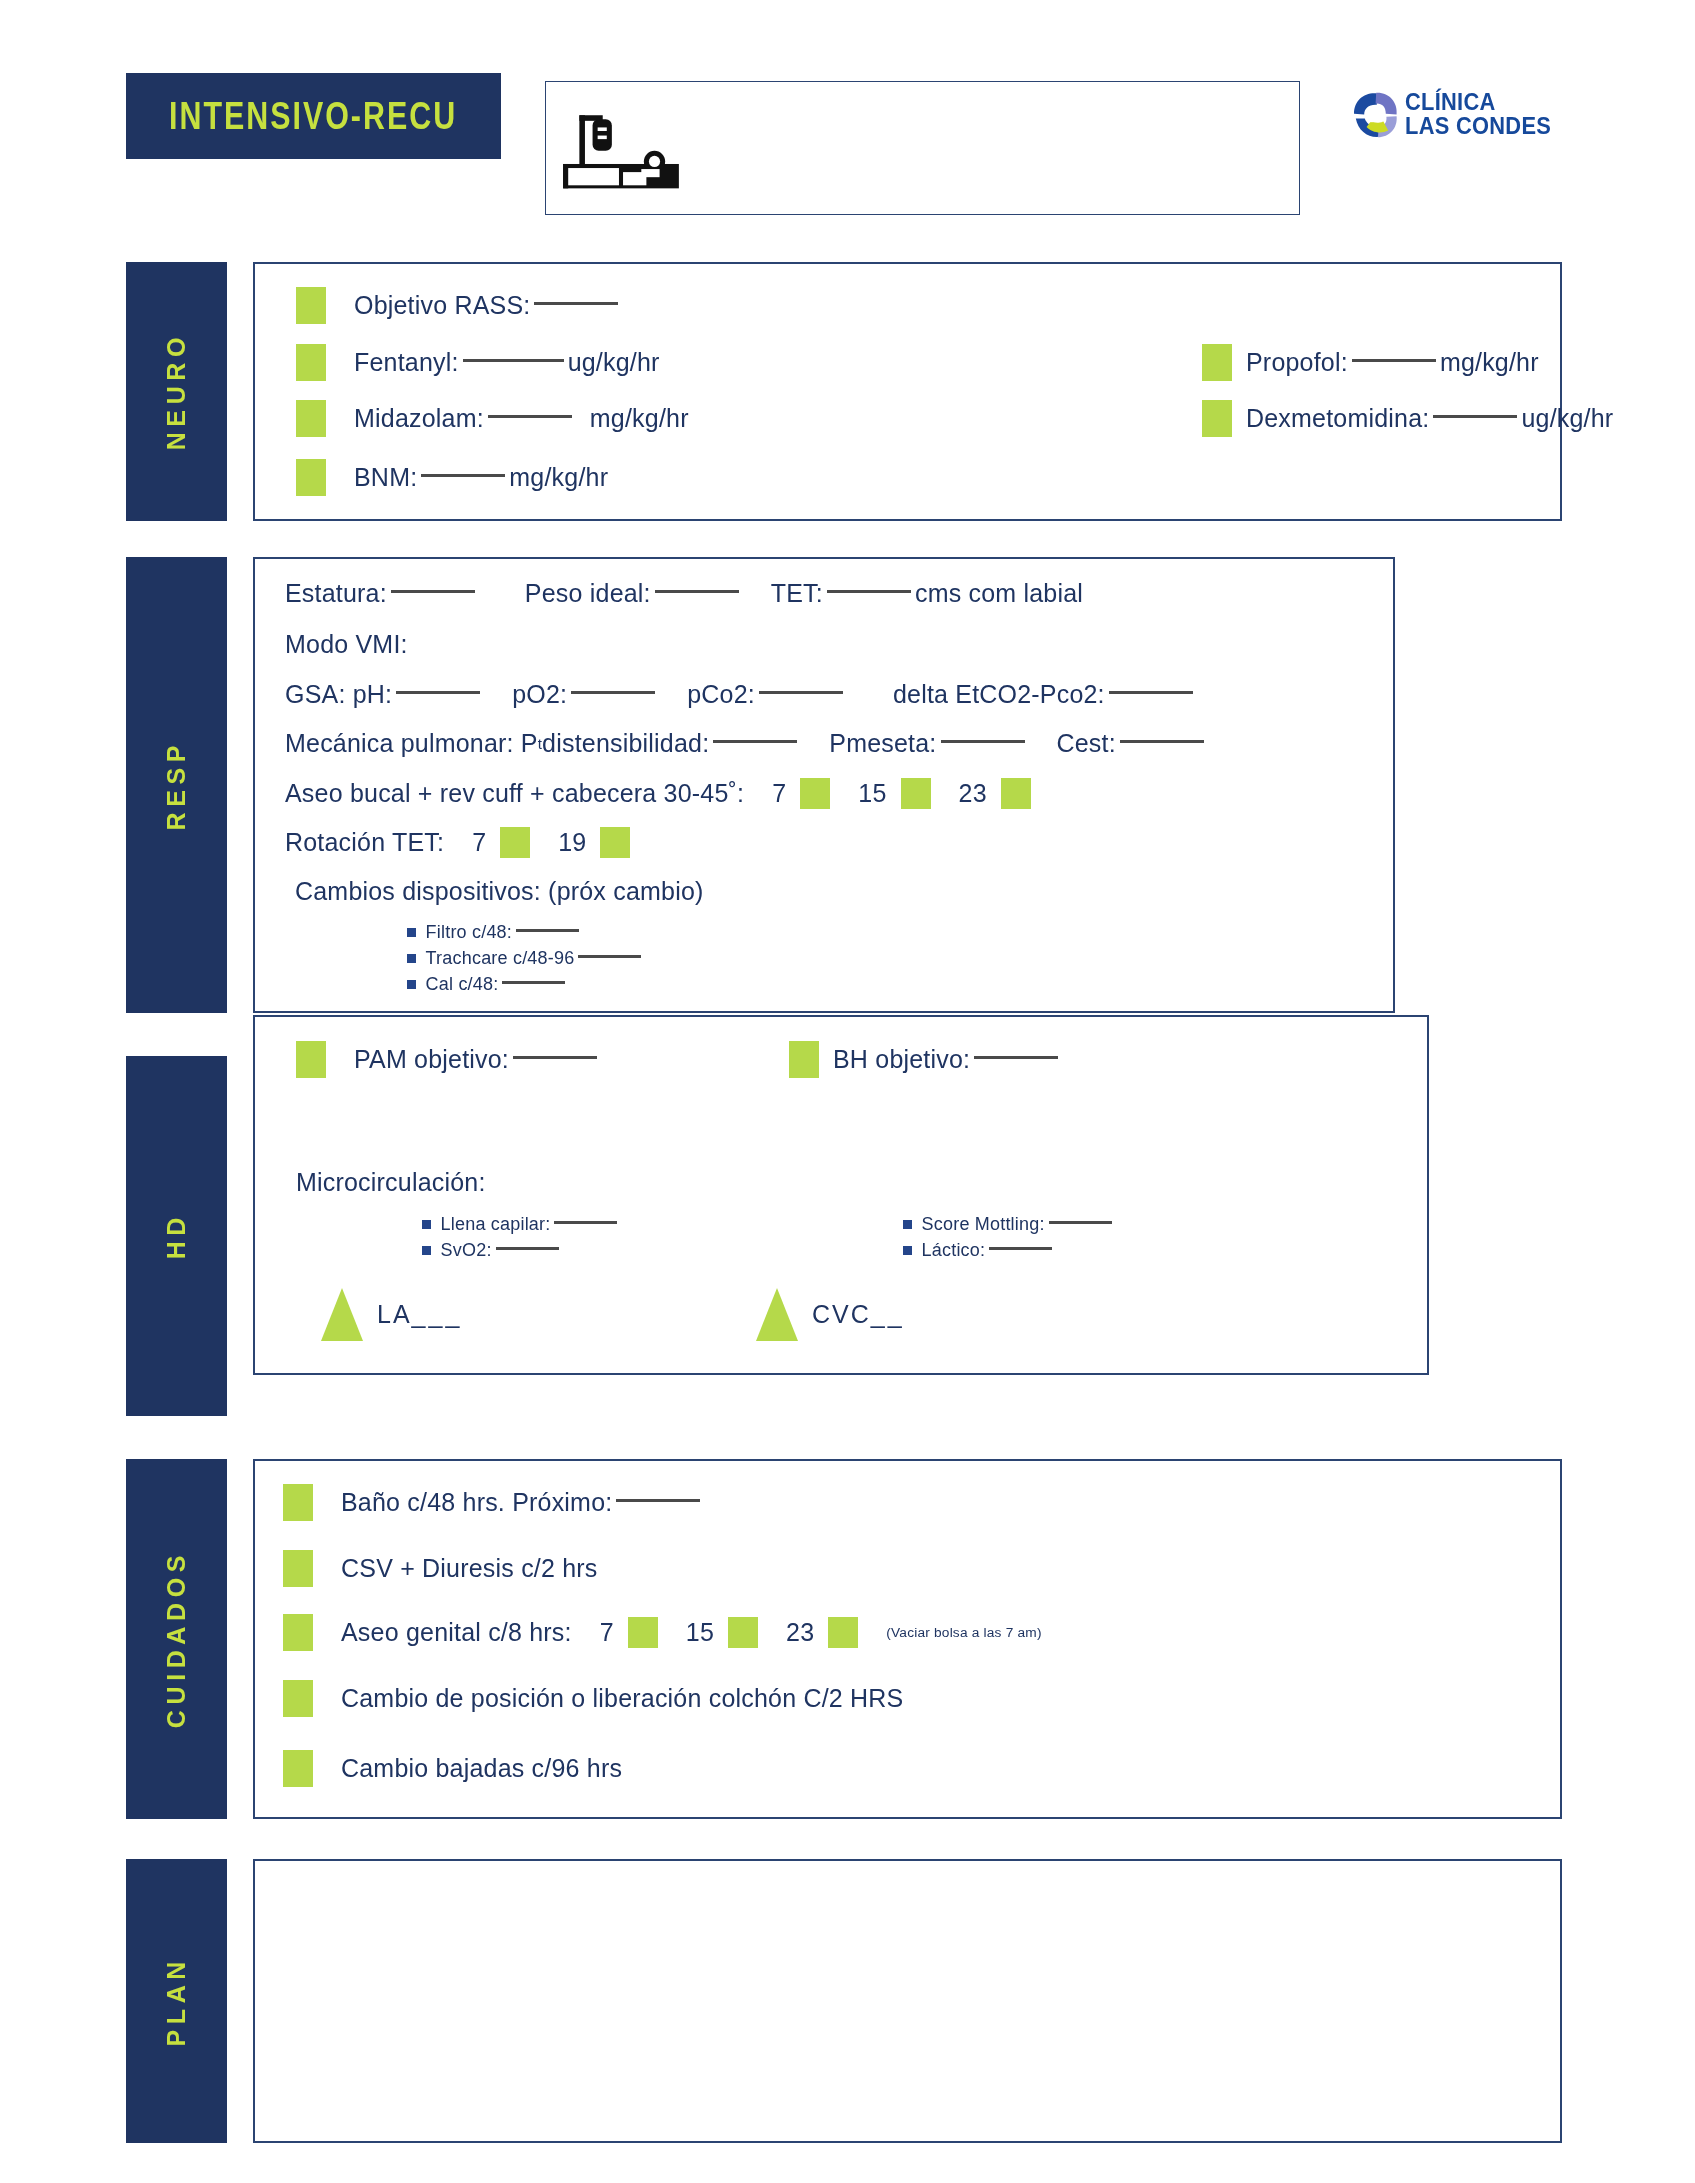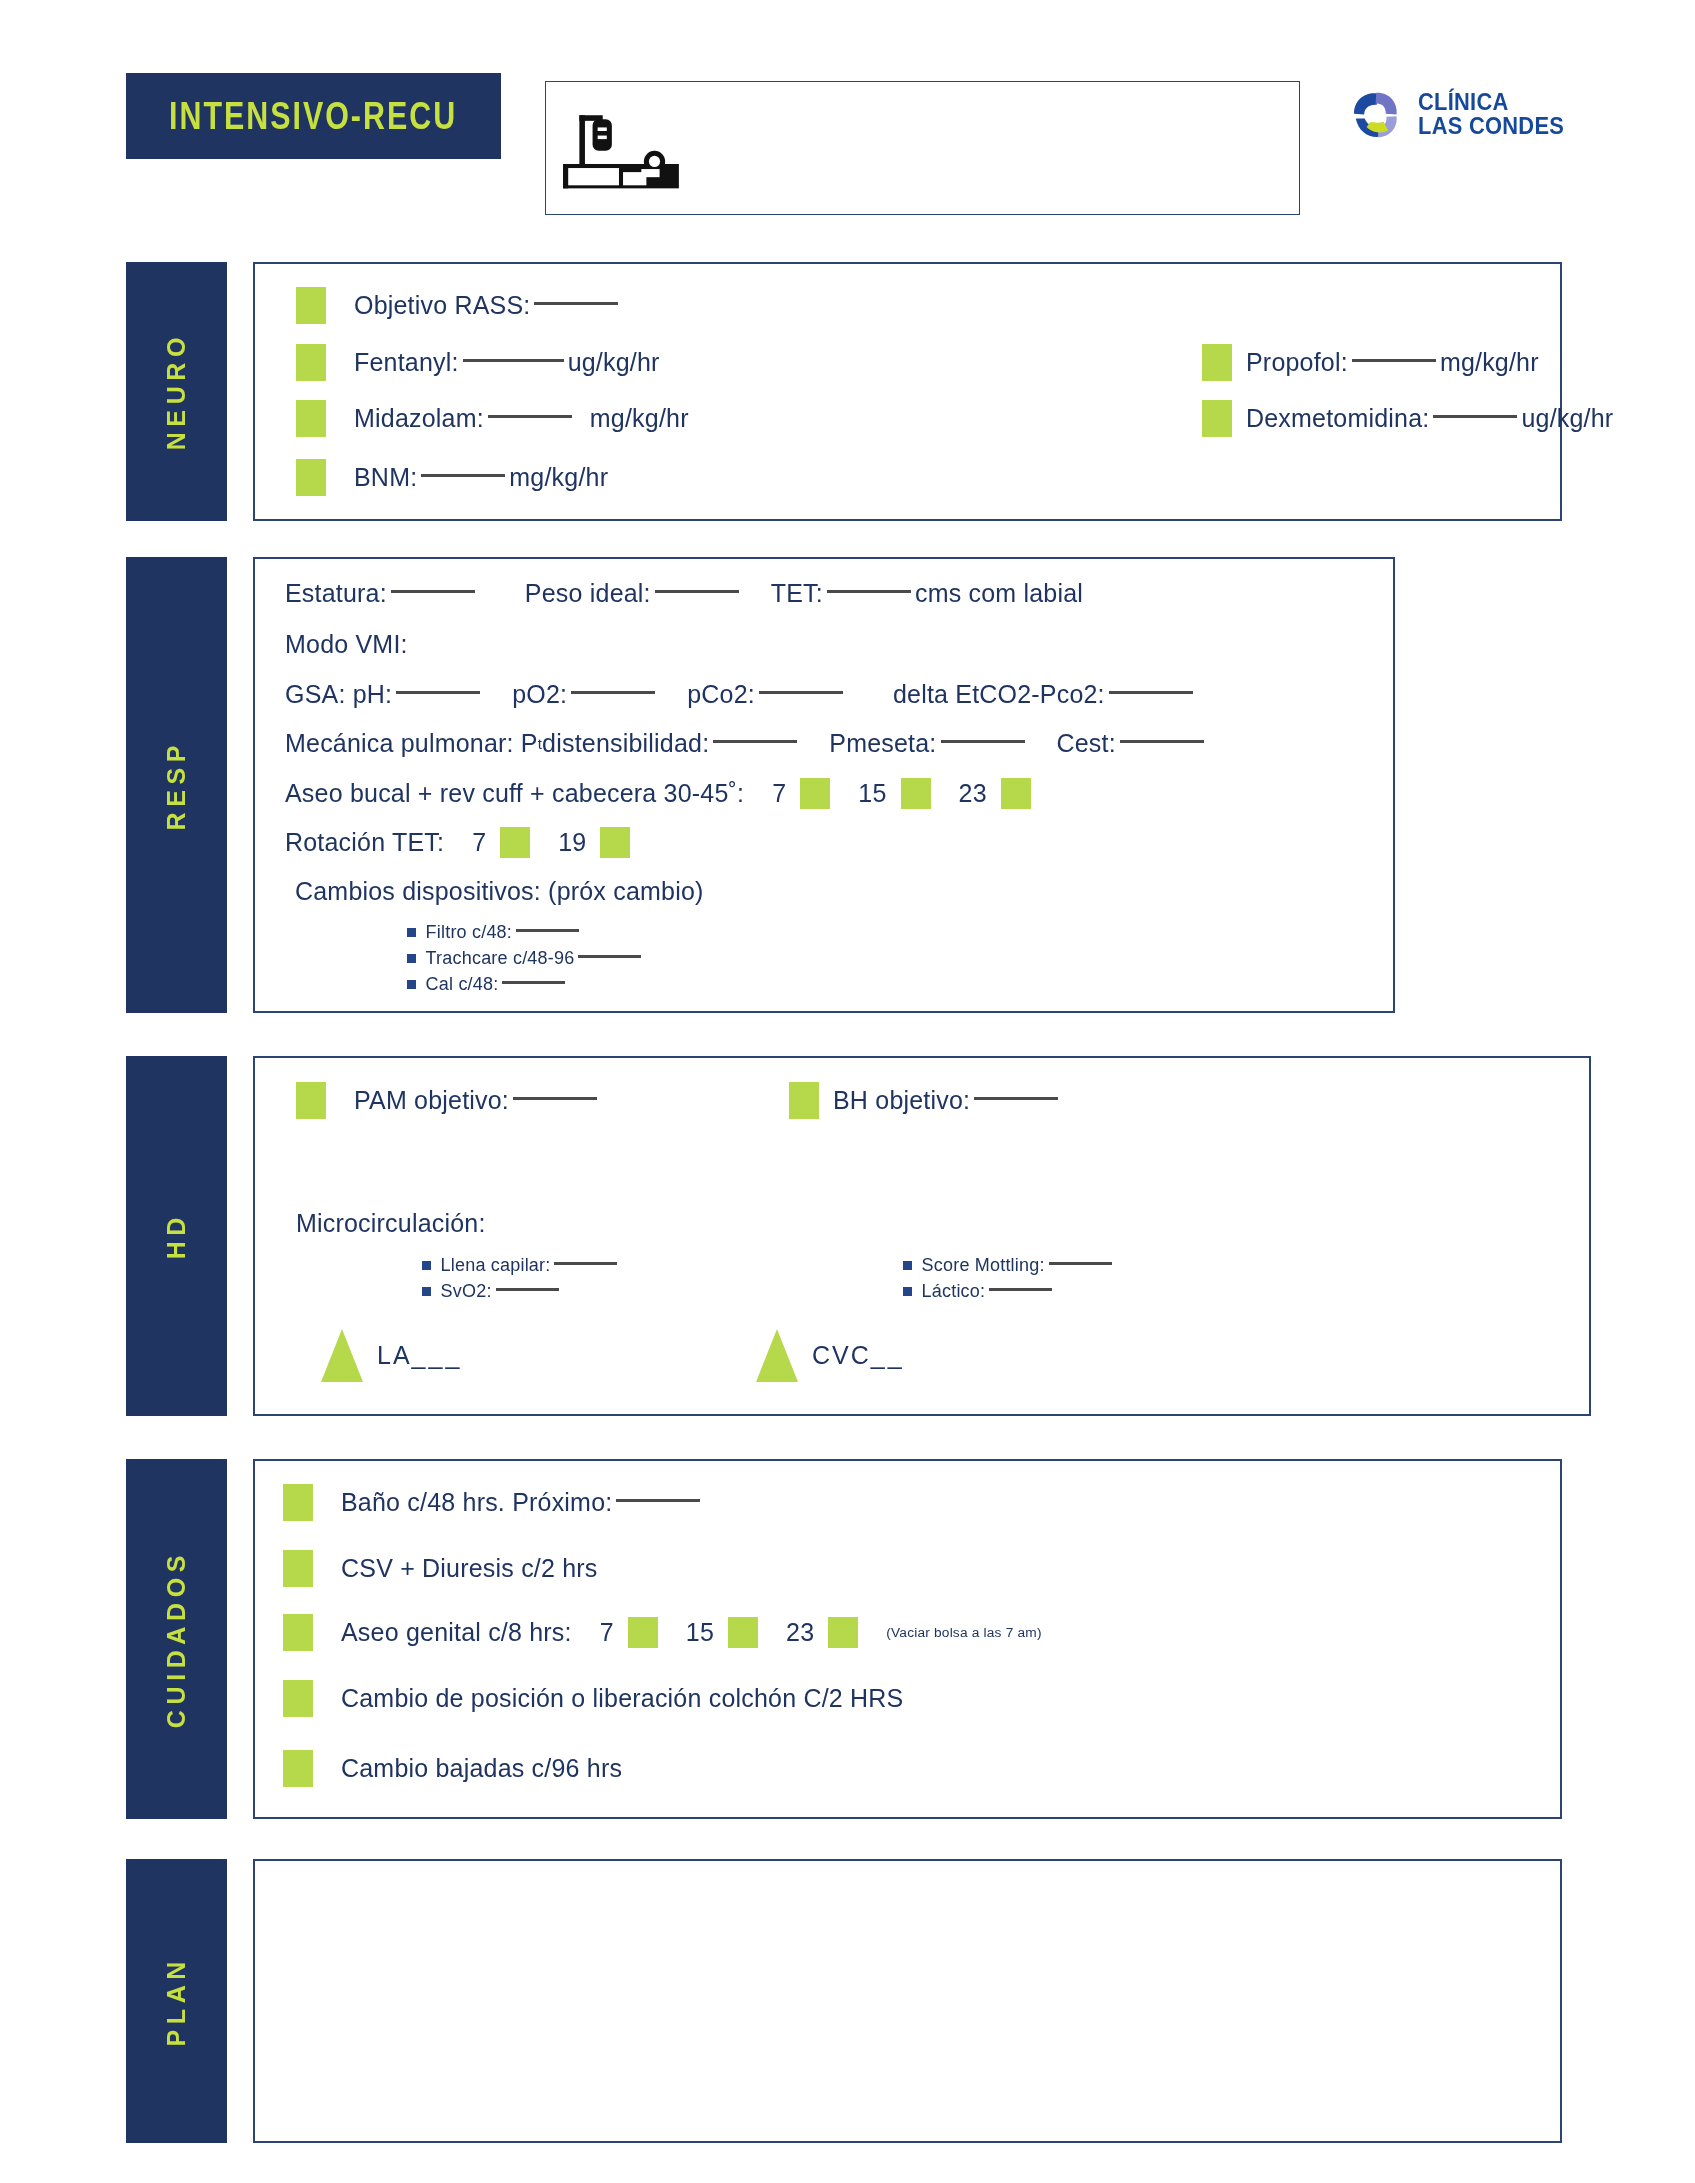--- a/index.html
+++ b/index.html
@@ -58,21 +58,20 @@
     position: absolute;
     left: 555px; top: 104px;
     width: 132px; height: 89px;
   }
   .logo-wrap {
     position: absolute;
     left: 1345px; top: 79px;
     width: 233px; height: 71px;
     display: flex;
     align-items: center;
-    gap: 13px;
   }
   .logo-mark { width: 60px; height: 60px; flex: 0 0 auto; }
   .logo-text {
     display: flex; flex-direction: column;
     justify-content: center;
     line-height: 1.02;
   }
   .logo-text span {
     color: #16499b;
     font-weight: 700;
@@ -360,21 +359,21 @@
         <span class="lbl sm">Cal c/48:</span>
         <span class="blank b-sm"></span>
       </div>
     </div>
   </div>
 
   <div class="section">
     <div class="tab" style="top:1056px; height:360px;">
       <span class="tab-text">HD</span>
     </div>
-    <div class="panel" style="top:1056px; width:1338px; height:360px;">
+    <div class="panel" style="top:1015px; width:1176px; height:360px;">
 
       <div class="row" style="left:41px; top:24px;">
         <span class="chk"></span>
         <span class="gap-m"></span>
         <span class="lbl">PAM objetivo:</span>
         <span class="blank b-md"></span>
       </div>
 
       <div class="row" style="left:534px; top:24px;">
         <span class="chk"></span>

